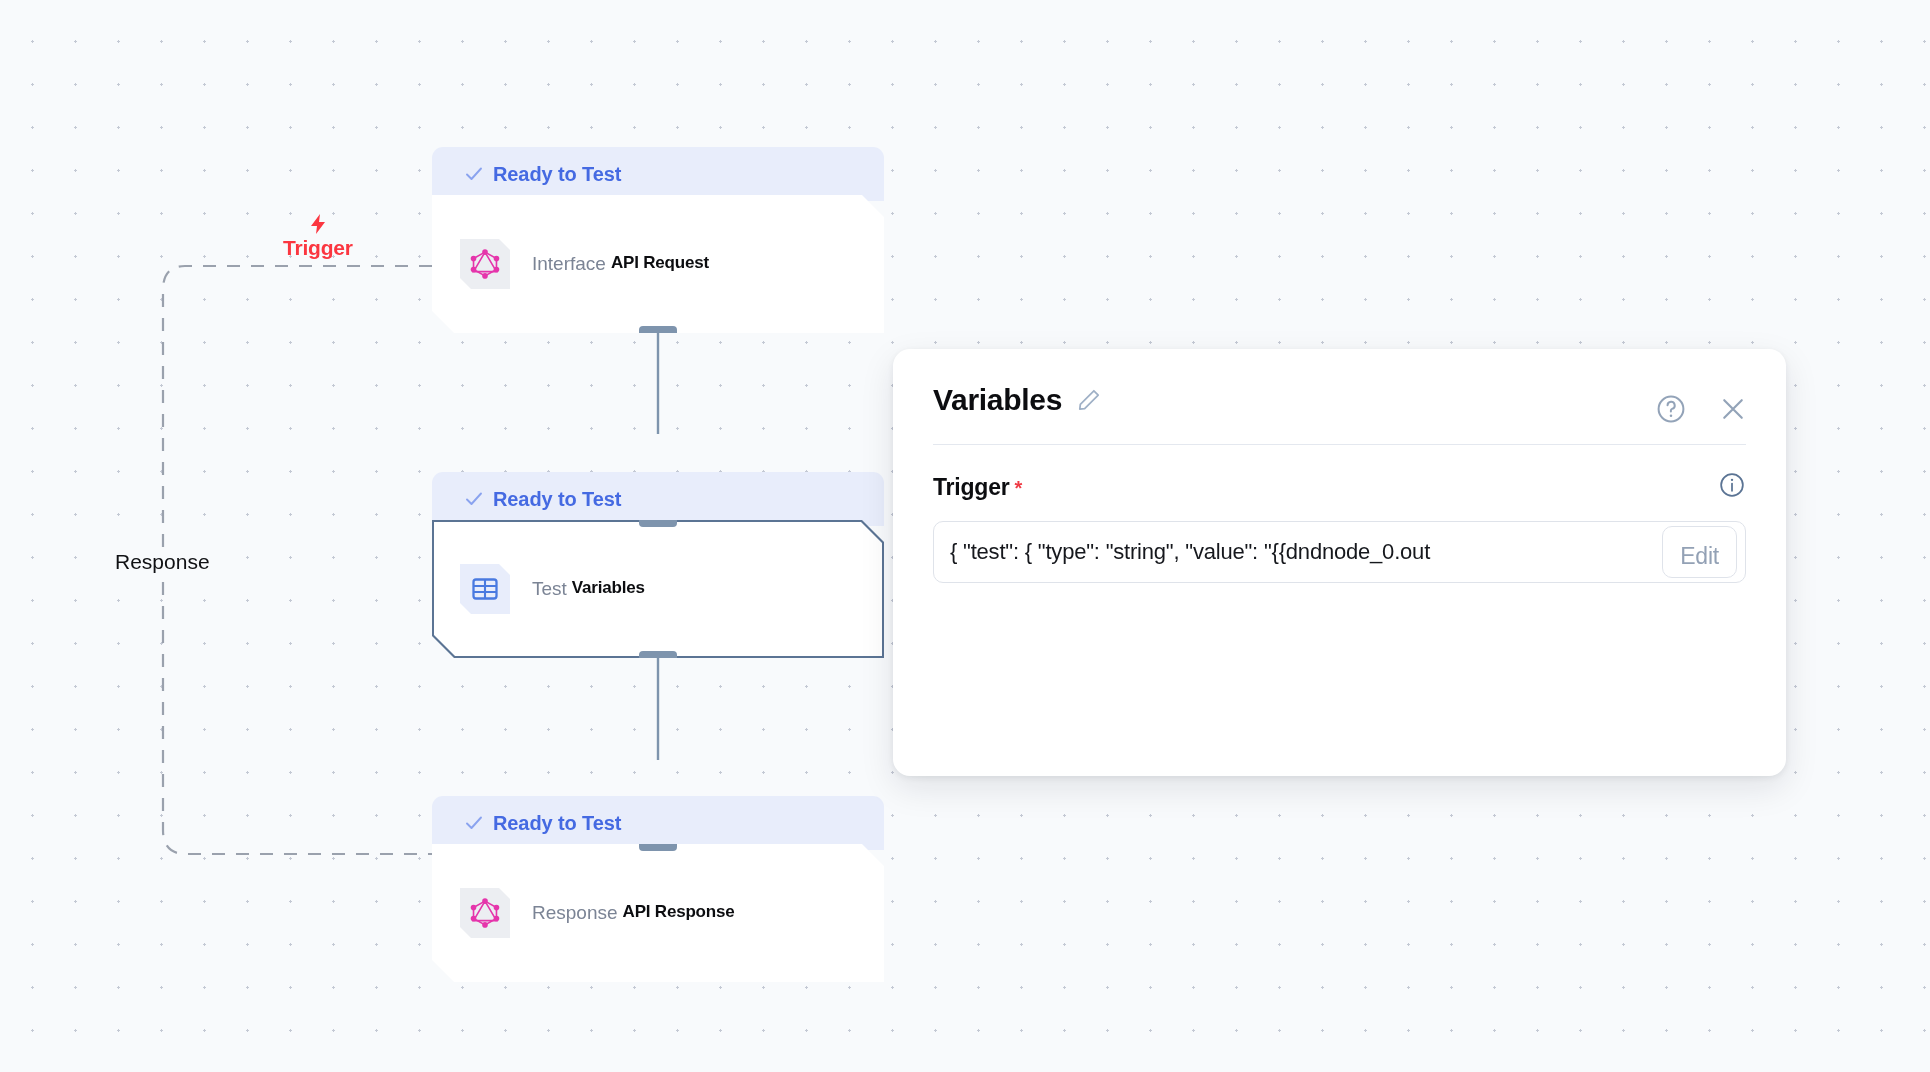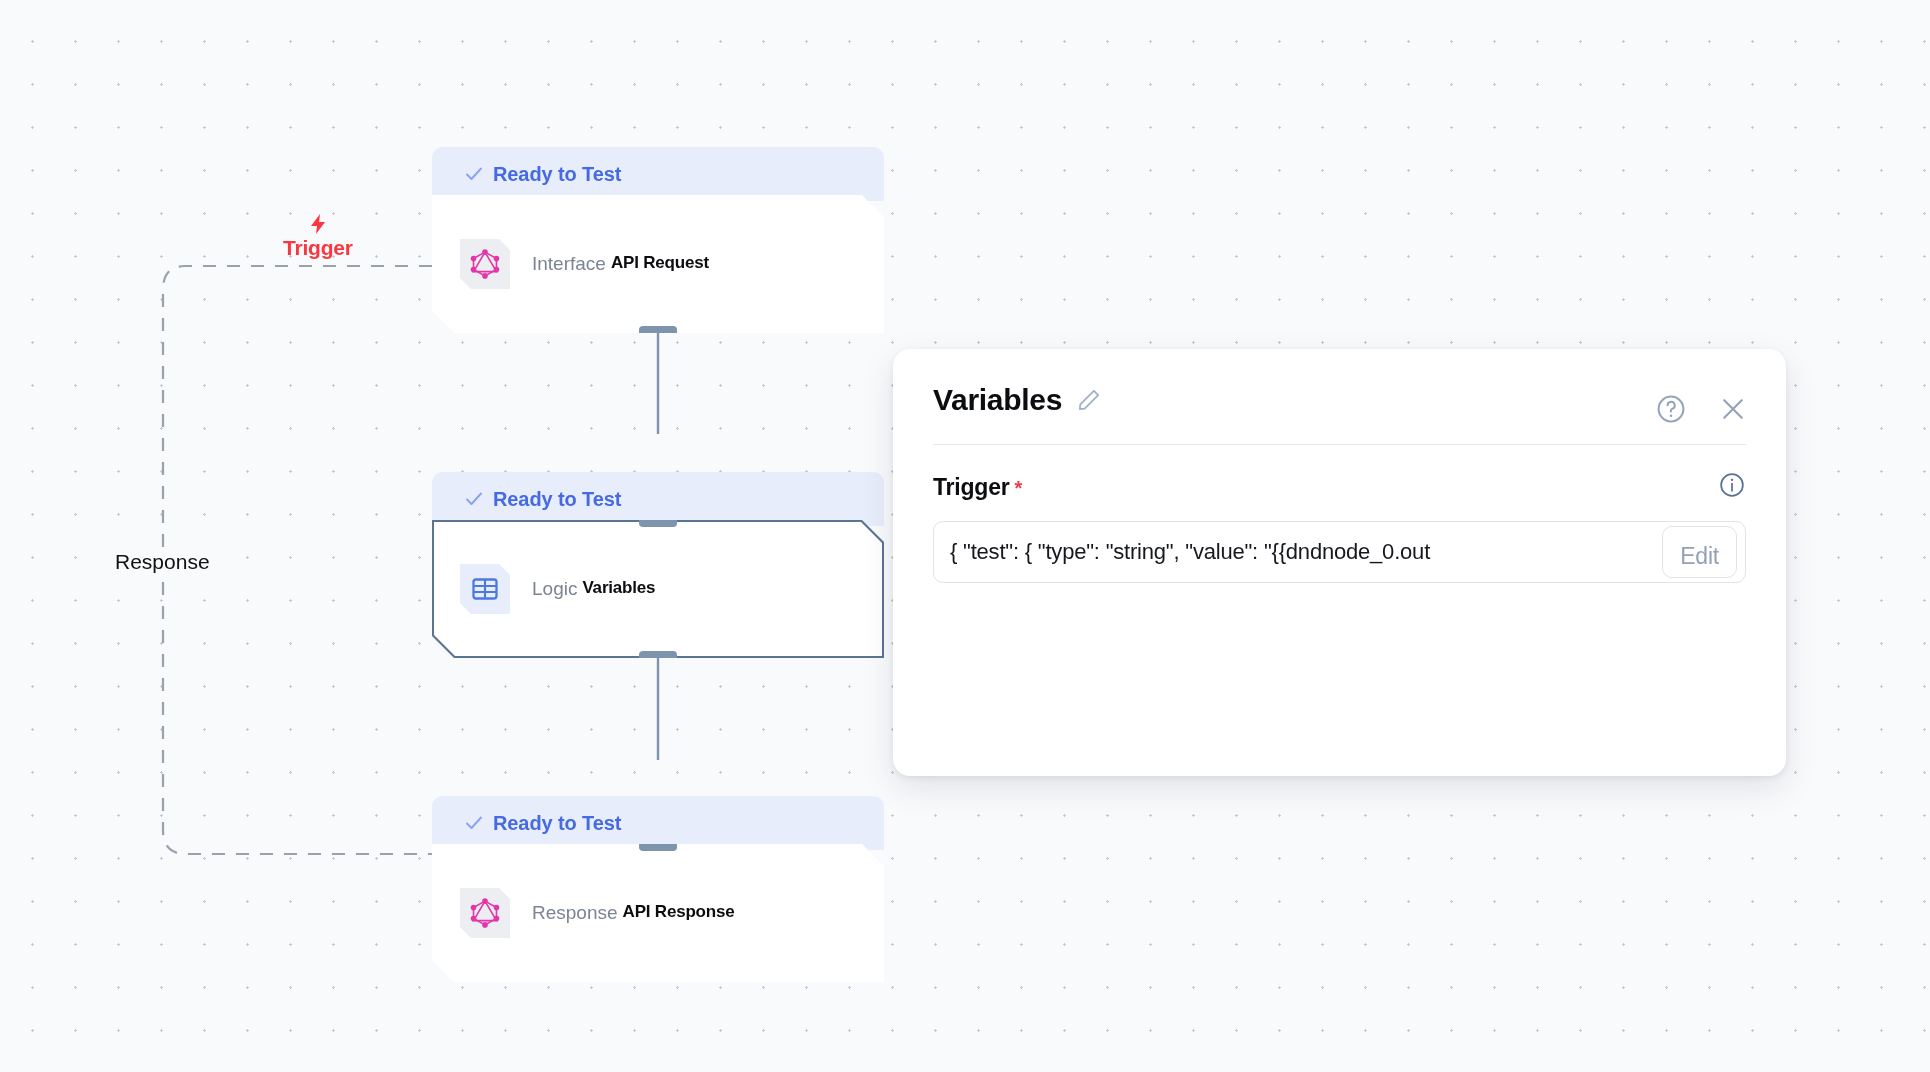--- a/index.html
+++ b/index.html
@@ -356,21 +356,21 @@
       <div class="handle top"></div>
       <div class="node-icon table">
         <svg width="32" height="32" viewBox="0 0 32 32">
           <rect x="4.5" y="6.5" width="23" height="19" rx="2.5" fill="none" stroke="#4a7ae0" stroke-width="2.3"></rect>
           <line x1="4.5" y1="13" x2="27.5" y2="13" stroke="#4a7ae0" stroke-width="2.1"></line>
           <line x1="4.5" y1="19" x2="27.5" y2="19" stroke="#4a7ae0" stroke-width="2.1"></line>
           <line x1="16" y1="6.5" x2="16" y2="25.5" stroke="#4a7ae0" stroke-width="2.1"></line>
         </svg>
       </div>
       <div class="node-text">
-        <span class="node-kind">Logic</span>
+        <span class="node-kind">Test</span>
         <span class="node-title">Variables</span>
       </div>
       <div class="handle bottom"></div>
     </div>
   </div>
 
   <div class="node" style="left:432px; top:762px;">
     <div class="node-status">
       <svg class="check-icon" width="20" height="20" viewBox="0 0 20 20">
         <path d="M3 10.5 L7.5 15 L17 4.5" fill="none" stroke="#8aa3ef" stroke-width="1.9" stroke-linecap="round" stroke-linejoin="round"></path>

